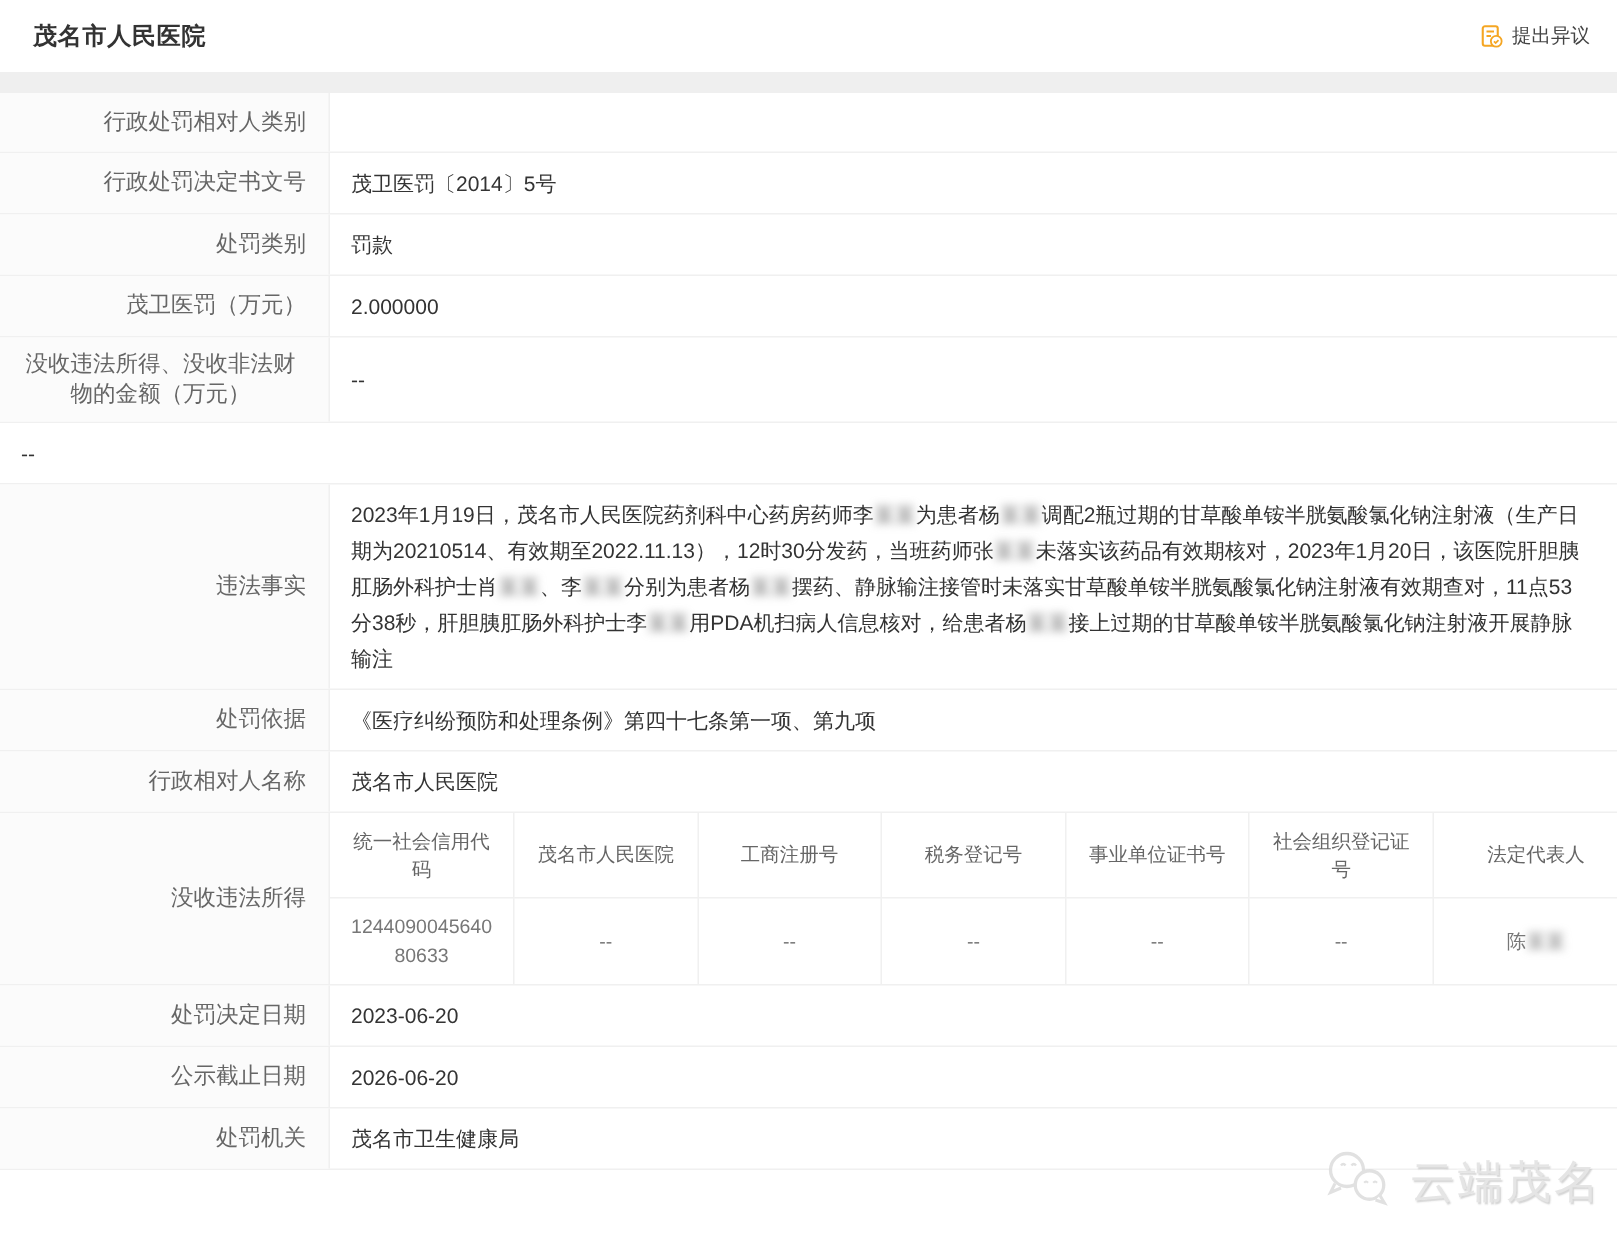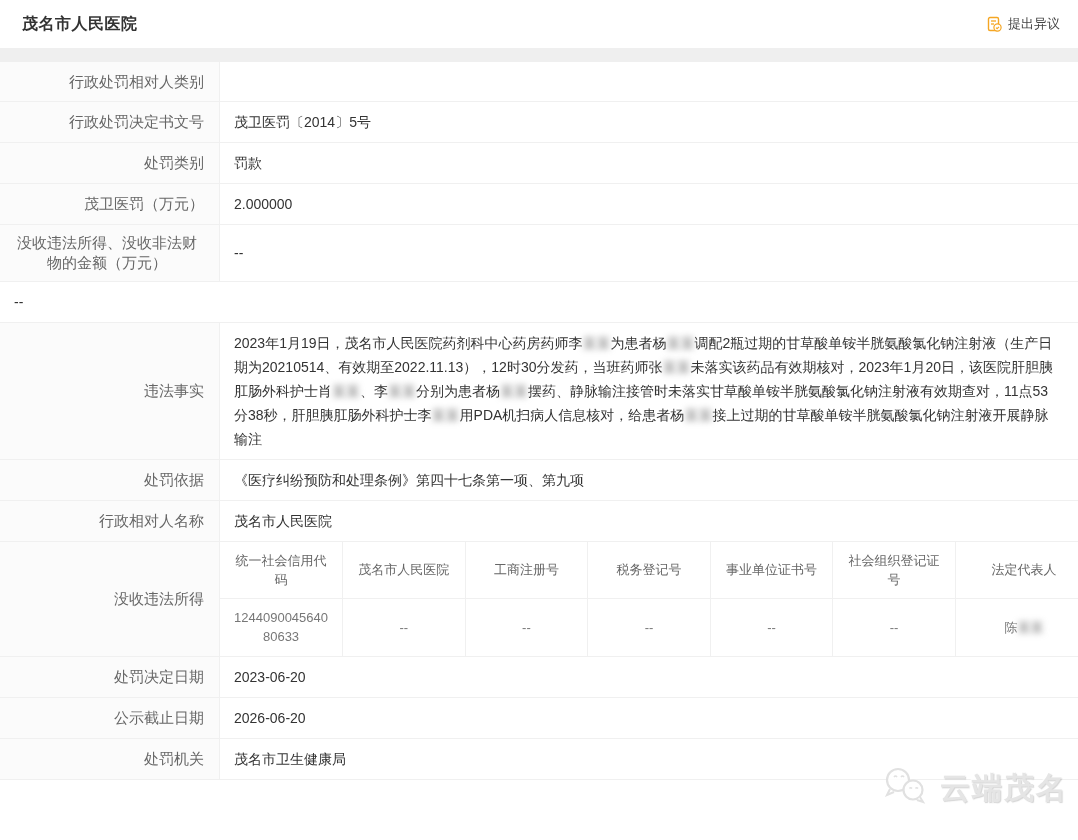--- a/index.html
+++ b/index.html
@@ -36,21 +36,21 @@
   .codes-table th { font-weight:400; color:#666; font-size:13px; text-align:center;
     height:56px; padding:4px 12px; border-right:1px solid #f0f0f0; border-bottom:1px solid #f0f0f0; line-height:19px; }
   .codes-table td { color:#777; font-size:13px; text-align:center; height:58px;
     padding:4px 12px; border-right:1px solid #f0f0f0; line-height:19px; word-break:break-all; }
   .codes-table th:last-child,.codes-table td:last-child { border-right:none;padding-left:26px; }
   .credit-code { color:#9a9a9a; }
 
   
   .watermark { position:absolute; right:10px; top:765px; display:flex; align-items:center; gap:8px;
     pointer-events:none; opacity:.9; }
-  .watermark-text { font-size:30px; color:#e3e3e3; letter-spacing:2px; font-weight:700;
+  .watermark-text { font-size:30px; color:#e3e3e3; letter-spacing:2px; font-weight:400;
     text-shadow:1px 1px 1px rgba(120,120,120,.35), -1px -1px 1px #fff; }
 </style>
 </head>
 <body>
 
 <div class="page">
 
   <div class="topbar">
     <div class="page-title">茂名市人民医院</div>
     <div class="objection-btn">

